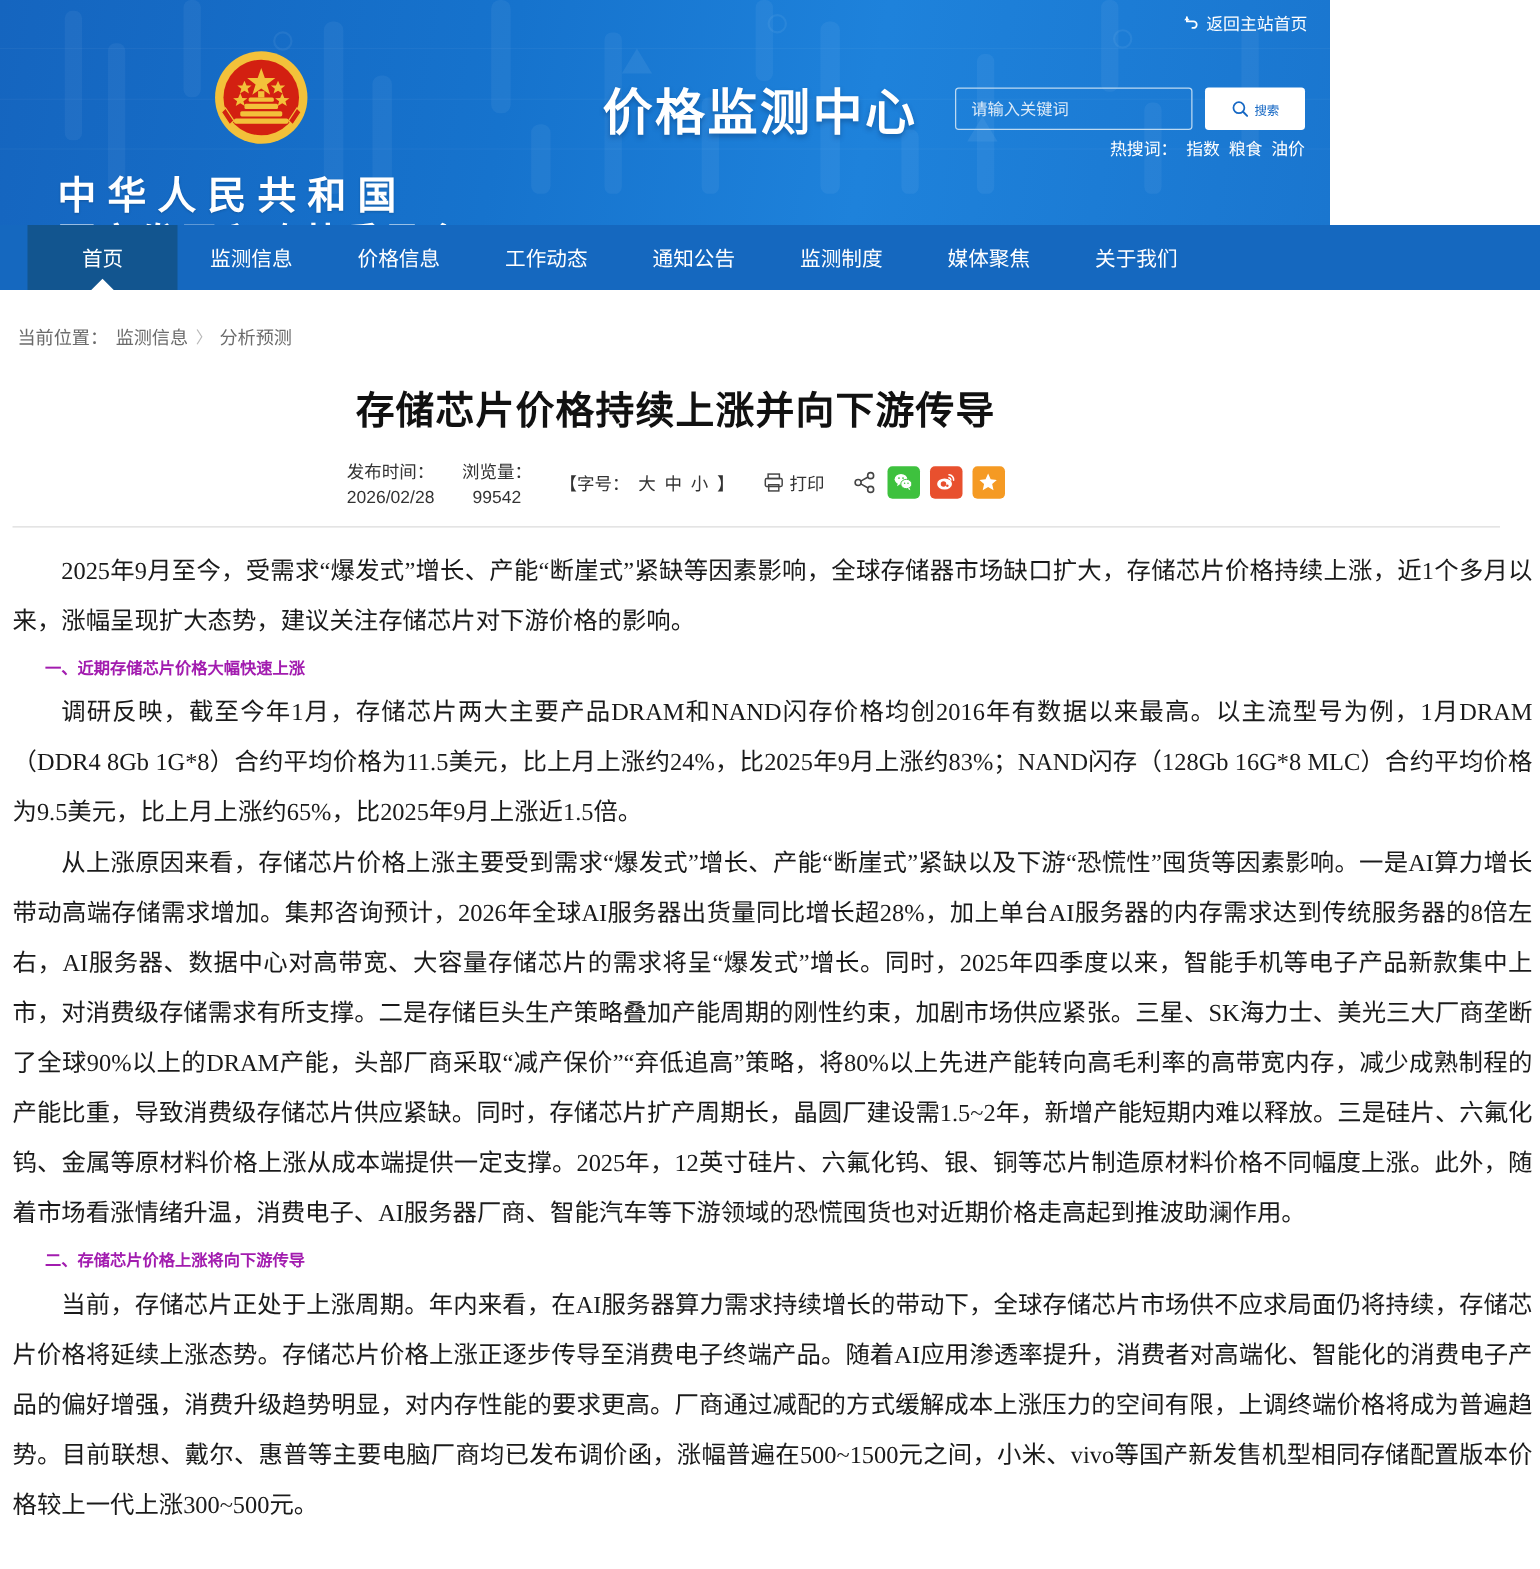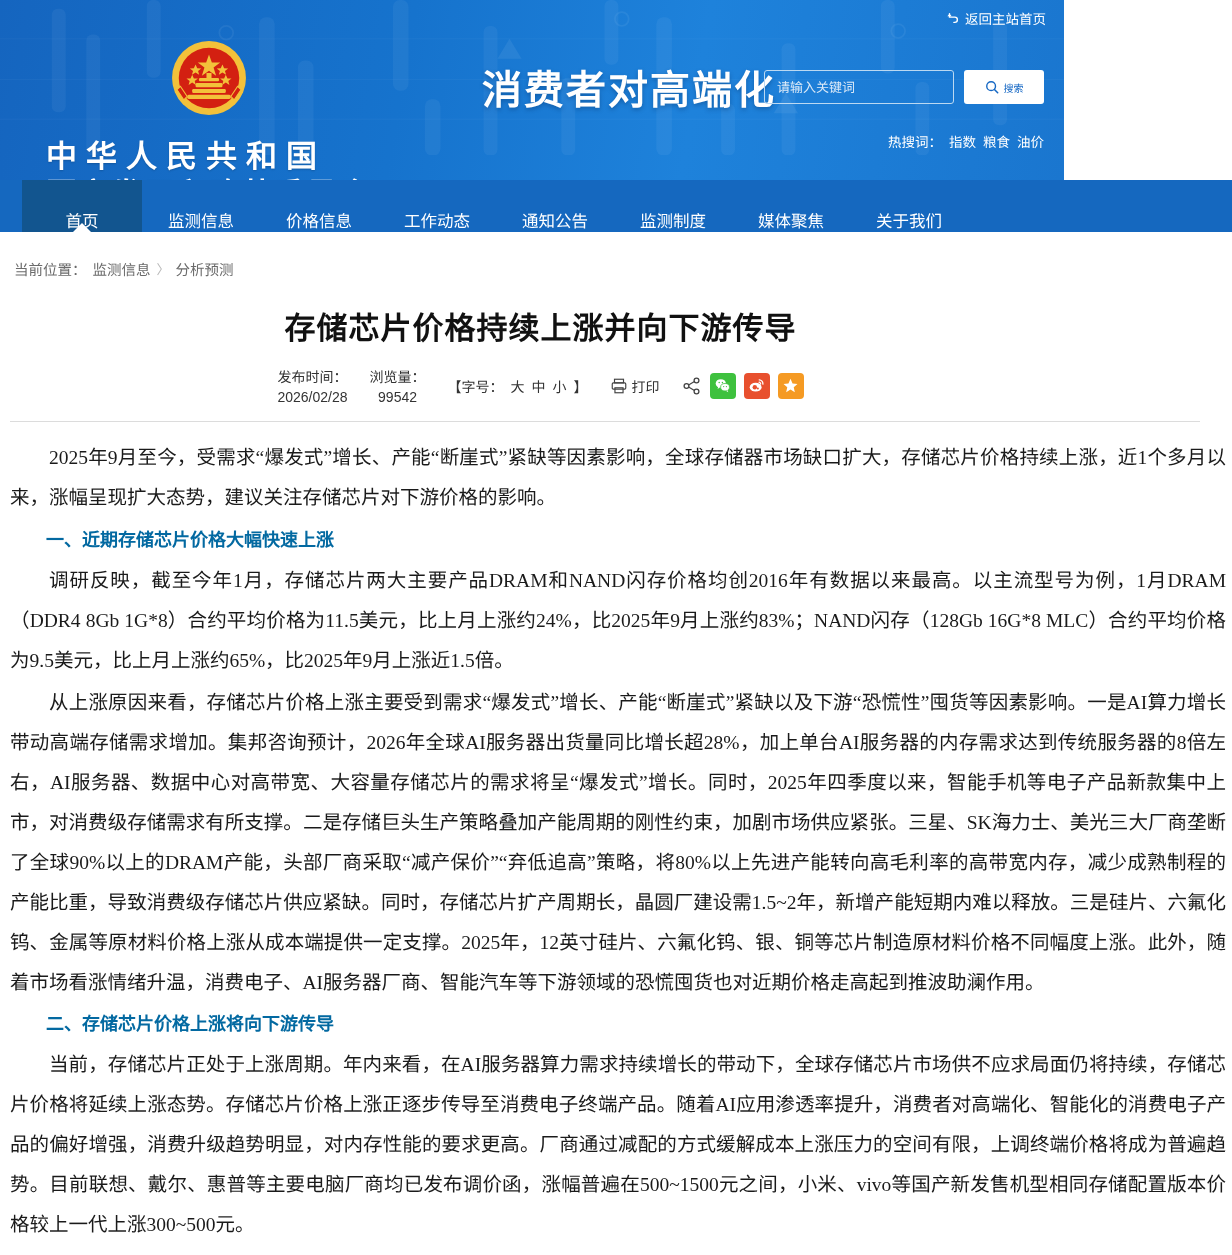--- a/index.html
+++ b/index.html
@@ -88,39 +88,39 @@
   .search-btn {
     height: 34px; min-width: 80px;
     background: #ffffff;
     border: none; border-radius: 3px;
     color: #1668c4; font-size: 10px;
     display: flex; align-items: center; justify-content: center; gap: 5px;
     cursor: pointer;
     font-family: "Liberation Sans", sans-serif;
   }
   .hot-row {
-    margin-top: 27px;
+    margin-top: 4px;
     color: #ffffff; font-size: 13.5px;
     display: flex; align-items: baseline; gap: 7px;
   }
   .hot-row .hot-label { white-space: nowrap; }
   .hot-row a { color: #ffffff; text-decoration: none; }
 
   
   .nav {
     width: 1232px; height: 52px;
     background: #1568bf;
     display: flex; align-items: stretch;
     position: relative;
   }
   .nav-item {
     flex: 0 0 auto;
     min-width: 100px;
     padding: 0 26px;
-    display: flex; align-items: flex-end; justify-content: center;
+    display: flex; align-items: center; justify-content: center;
     color: #ffffff; font-size: 16.5px;
     cursor: pointer; position: relative;
     white-space: nowrap;
   }
   .nav-item:first-child { margin-left: 22px; }
   .nav-item.active {
     background: #12558f;
     min-width: 120px;
   }
   .nav-item.active::after {
@@ -183,25 +183,25 @@
     font-family: "Liberation Serif", "DejaVu Serif", serif;
     font-size: 19.5px;
     line-height: 2.05;
     color: #1a1a1a;
     text-align: justify;
     text-justify: inter-ideograph;
   }
   .content p { text-indent: 2em; margin-bottom: 2px; }
   .content h3 {
     text-indent: 2em;
-    font-size: 18px;
+    font-size: 13px;
     font-weight: 700;
     font-family: "Liberation Sans", "DejaVu Sans", sans-serif;
     margin: 4px 0 2px;
-    color: #0369a1;
+    color: #a21caf;
   }
 </style>
 </head>
 <body>
 
 <div class="banner">
 
   <svg class="banner-pattern" viewBox="0 0 1232 180" preserveAspectRatio="none" aria-hidden="true">
     <g fill="#ffffff" opacity="0.16">
       <rect x="60" y="10" width="16" height="120" rx="7"></rect>
@@ -267,21 +267,21 @@
         <path d="M16 60 L24 72 L20 76 L12 64 Z"></path>
         <path d="M84 60 L76 72 L80 76 L88 64 Z"></path>
       </g>
     </svg>
     <div class="brand-text">
       <span class="brand-line1">中华人民共和国</span>
       <span class="brand-line2">国家发展和改革委员会</span>
     </div>
   </div>
 
-  <div class="sub-brand">消费者对高端化</div>
+  <div class="sub-brand">价格监测中心</div>
 
   <div class="search-area">
     <div class="search-row">
       <input class="search-input" type="text" placeholder="请输入关键词" style="">
       <button class="search-btn">
         <svg width="14" height="14" viewBox="0 0 16 16" aria-hidden="true">
           <circle cx="7" cy="7" r="5" fill="none" stroke="#1668c4" stroke-width="1.6"></circle>
           <line x1="10.8" y1="10.8" x2="14.5" y2="14.5" stroke="#1668c4" stroke-width="1.8" stroke-linecap="round"></line>
         </svg>
         <span>搜索</span>

